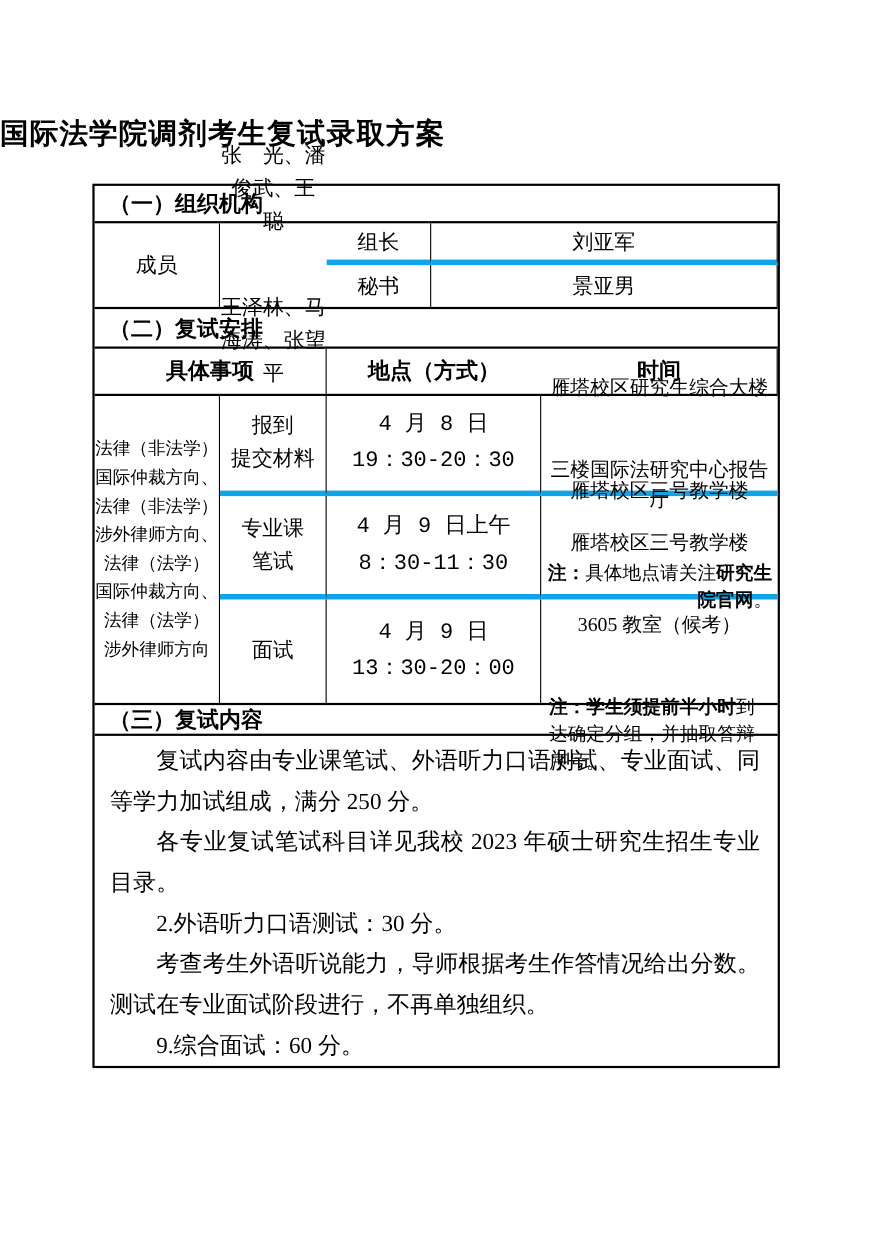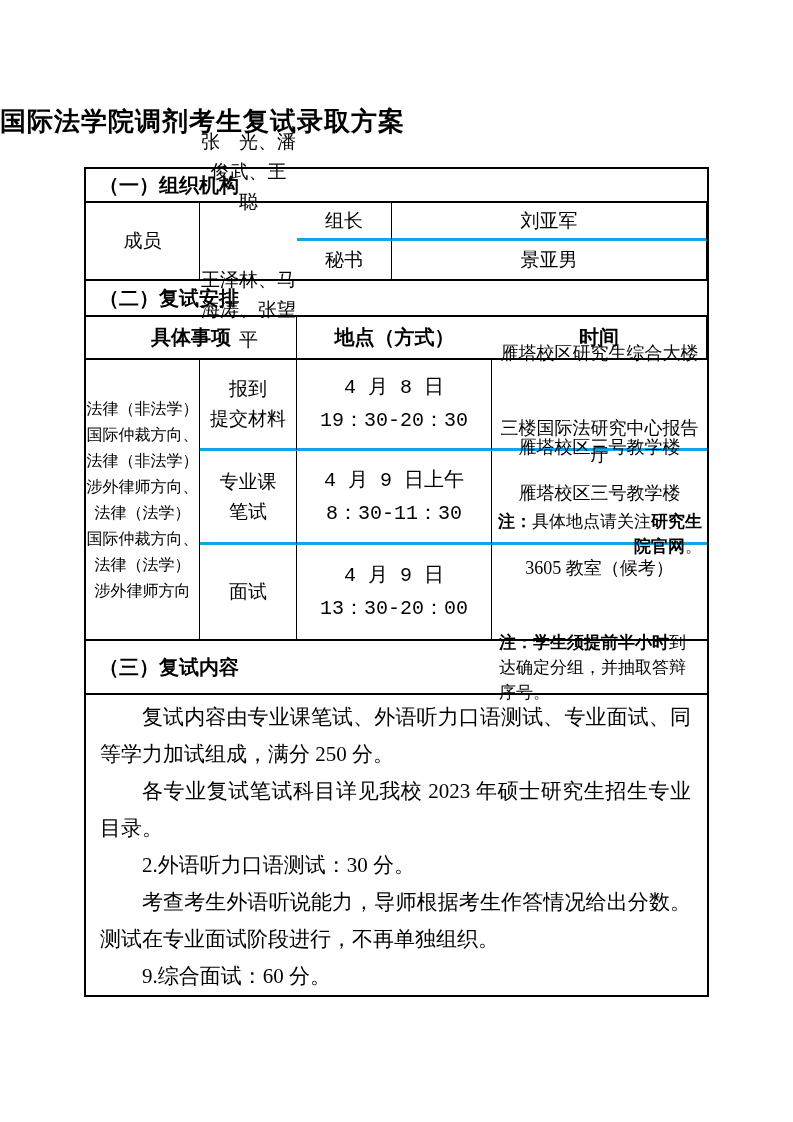--- a/index.html
+++ b/index.html
@@ -25,21 +25,21 @@
   }
 
   .sec-heading {
     border-bottom:2px solid #000;
     font-family:"Liberation Sans", sans-serif;
     font-weight:bold; font-size:20px;
     display:flex; align-items:center; padding-left:13px;
   }
   .sh-1 { height:34px; }
   .sh-2 { height:36px; }
-  .sh-3 { height:54px; }
+  .sh-3 { height:28px; }
 
   .grid-org {
     display:grid;
     grid-template-columns:114px 97px 95px 1fr;
     grid-template-rows:38px 38px;
     border-bottom:2px solid #000;
     font-size:19px;
   }
   .grid-arr-head {
     display:grid;
@@ -54,21 +54,21 @@
     grid-template-columns:114px 97px 195px 1fr;
     grid-template-rows:91px 94px 94px;
     border-bottom:2px solid #000;
   }
 
   .cell {
     display:flex; align-items:center; justify-content:center;
     text-align:center; flex-direction:column;gap:48px;
   }
   .br { border-right:1px solid #000; }
-  .bb { border-bottom:3px solid #0ea5e9; }
+  .bb { border-bottom:5px solid #0ea5e9; }
   .rs2 { grid-row:1 / 3; }
   .members { line-height:30px; }
 
   .category {
     grid-row:1 / 4;
     font-size:16px; line-height:26px;
     white-space:pre-line;
   }
   .pre { white-space:pre-line; }
   .itemcell { font-size:19px; line-height:30px; }

